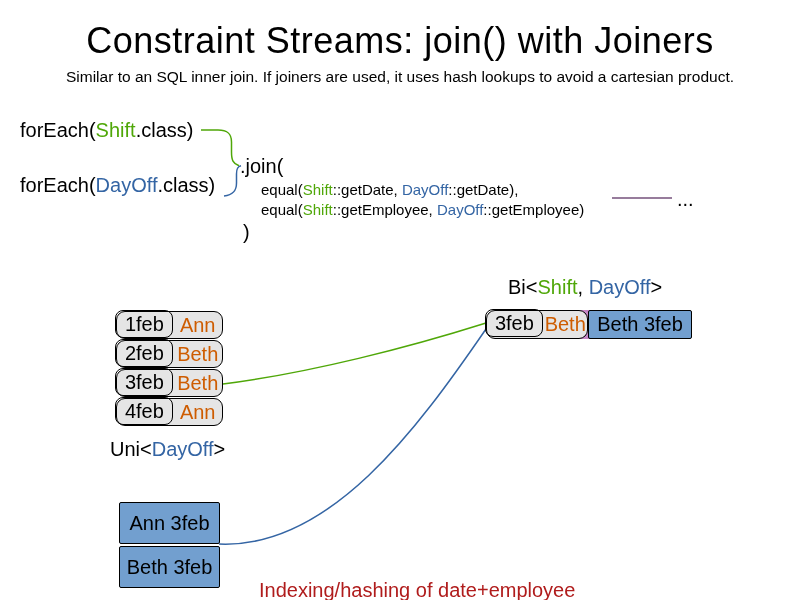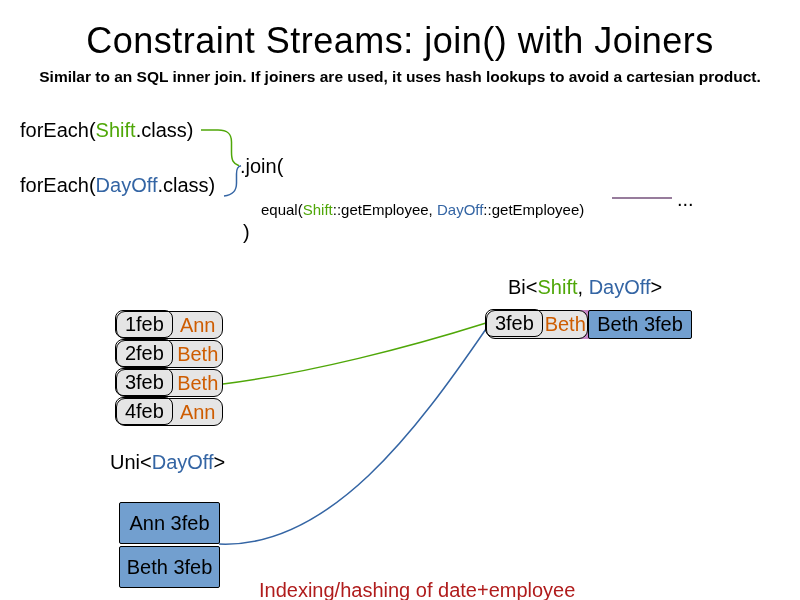--- a/index.html
+++ b/index.html
@@ -2,21 +2,21 @@
 <html><head>
 <meta charset="utf-8">
 <style>
   html,body{margin:0;padding:0;background:#fff;}
   #slide{
     position:relative;width:800px;height:600px;overflow:hidden;background:#fff;
     font-family:"Liberation Sans",sans-serif;color:#000;
   }
   .abs{position:absolute;}
   .title{top:20px;left:0;width:800px;text-align:center;font-size:36px;font-weight:400;letter-spacing:.5px;}
-  .subtitle{top:68px;left:0;width:800px;text-align:center;font-size:15.5px;font-weight:bold;}
+  .subtitle{top:68px;left:0;width:800px;text-align:center;font-size:15.5px;}
   .code{font-size:20px;white-space:pre;}
   .code-sm{font-size:15px;white-space:pre;}
   .c-green{color:#4fa708;}
   .c-blue{color:#3465a4;}
   .label{font-size:20px;white-space:pre;}
   .overlay{position:absolute;left:0;top:0;width:800px;height:600px;pointer-events:none;}
 
   .green-box{background:#e5e5e5;border:1.6px solid #000;border-radius:9px;box-sizing:border-box;}
   .blue-box{background:#729fcf;border:1.6px solid #000;border-radius:2px;box-sizing:border-box;}
   .shift-row{display:flex;align-items:stretch;width:107px;height:28px;margin-bottom:1px;}
@@ -37,20 +37,21 @@
 
   <div class="abs title">Constraint Streams: join() with Joiners</div>
   <div class="abs subtitle">Similar to an SQL inner join. If joiners are used, it uses hash lookups to avoid a cartesian product.</div>
 
   <div class="abs code" style="left:20px;top:119px;"><span>forEach(</span><span class="c-green">Shift</span><span>.class)</span></div>
 
   <div class="abs code" style="left:20px;top:174px;"><span>forEach(</span><span class="c-blue">DayOff</span><span>.class)</span></div>
 
   <div class="abs code" style="left:240px;top:155px;">.join(</div>
 
+  <div class="abs code-sm" style="left:261px;top:181px;"><span>equal(</span><span class="c-green">Shift</span><span>::getDate, </span><span class="c-blue">DayOff</span><span>::getDate),</span></div>
 
   <div class="abs code-sm" style="left:261px;top:201px;"><span>equal(</span><span class="c-green">Shift</span><span>::getEmployee, </span><span class="c-blue">DayOff</span><span>::getEmployee)</span></div>
 
   <div class="abs code" style="left:243px;top:221px;">)</div>
 
   <div class="abs code" style="left:677px;top:188px;">...</div>
 
   <svg class="overlay" viewBox="0 0 800 600">
     <path d="M 201 130 L 218 130 C 228 130 231.5 134 231.5 142 L 231.5 152 C 231.5 160 233 163.5 239 165.8" fill="none" stroke="#4fa708" stroke-width="1.5"></path>
     <path d="M 224 196 C 233 195 236.5 191 236.5 183 L 236.5 174 C 236.5 169 237.3 166.6 241 165.8" fill="none" stroke="#3465a4" stroke-width="1.5"></path>
@@ -83,21 +84,21 @@
 
   <div class="abs bi-wrap">
     <div class="bi-junction"></div>
     <div class="bi-green green-box">
       <span class="date-chip">3feb</span>
       <span class="row-name">Beth</span>
     </div>
     <div class="bi-blue blue-box">Beth 3feb</div>
   </div>
 
-  <div class="abs label" style="left:110px;top:451px;"><span>Uni&lt;</span><span class="c-blue">DayOff</span><span>&gt;</span></div>
+  <div class="abs label" style="left:110px;top:438px;"><span>Uni&lt;</span><span class="c-blue">DayOff</span><span>&gt;</span></div>
 
   <div class="abs" style="left:119px;top:502px;">
     <div class="dayoff-box blue-box">Ann 3feb</div>
     <div class="dayoff-box blue-box">Beth 3feb</div>
   </div>
 
   <div class="abs note" style="left:259px;top:533px;">
     <div>Indexing/hashing of date+employee</div>
     
   </div>

